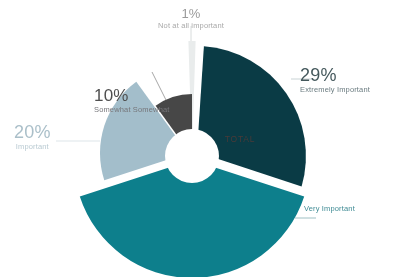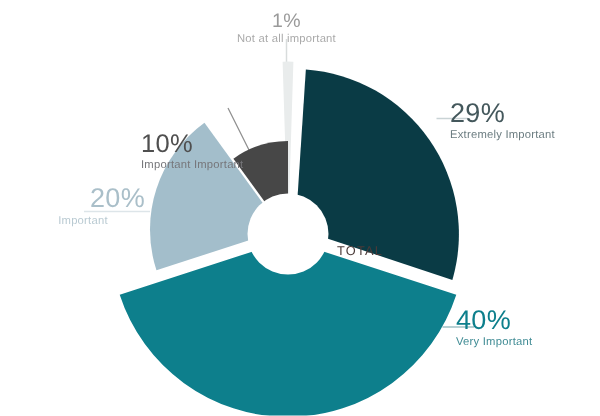--- a/index.html
+++ b/index.html
@@ -70,21 +70,21 @@
   }
   #lbl-very .pct { color: #0d7f8c; font-size: 18px; }
   #lbl-very .name { color: #3f8b94; text-align: right; }
 
   #lbl-important {
     left: 14px;
     top: 123px;
     text-align: left;
     color: #b5c7d0;
   }
-  #lbl-important .pct { color: #aabfc9; font-size: 18px; margin-left: 46px; }
+  #lbl-important .pct { color: #aabfc9; font-size: 18px; }
   #lbl-important .name { color: #b9cad2; text-align: center; }
 
   #lbl-somewhat {
     left: 94px;
     top: 42px;
     text-align: left;
     color: #6a6a6a;
     margin-top: 45px;
   }
   #lbl-somewhat .pct { color: #4f4f4f; font-size: 17px; }
@@ -97,21 +97,21 @@
     width: 96px;
     color: #a8a8a8;
   }
   #lbl-notatall .pct { color: #9a9a9a; font-size: 13px; }
   #lbl-notatall .name { color: #a9a9a9; font-size: 7.5px; }
 
   
   #hub-label {
     position: absolute;
     left: 166px;
-    top: 162px;
+    top: 134px;
     width: 52px;
     text-align: center;
     font-size: 8.5px;
     letter-spacing: 0.8px;
     color: #4a3a38;
     font-weight: 400;
     padding-left: 48px;
   }
 </style>
 </head>
@@ -143,32 +143,31 @@
 
     <circle cx="192" cy="156" r="27" fill="#ffffff"></circle>
   </svg>
 
   <div class="label" id="lbl-extremely">
     <span class="pct">29%</span>
     <span class="name">Extremely Important</span>
   </div>
 
   <div class="label" id="lbl-very">
-    <span class="pct">40%</span>
     <span class="name">Very Important</span>
   </div>
 
   <div class="label" id="lbl-important">
     <span class="pct">20%</span>
     <span class="name">Important</span>
   </div>
 
   <div class="label" id="lbl-somewhat">
     <span class="pct">10%</span>
-    <span class="name">Important Important</span>
+    <span class="name">Somewhat Somewhat</span>
   </div>
 
   <div class="label" id="lbl-notatall">
     <span class="pct">1%</span>
     <span class="name">Not at all important</span>
   </div>
 
   <div id="hub-label">TOTAL</div>
 
 </div>

